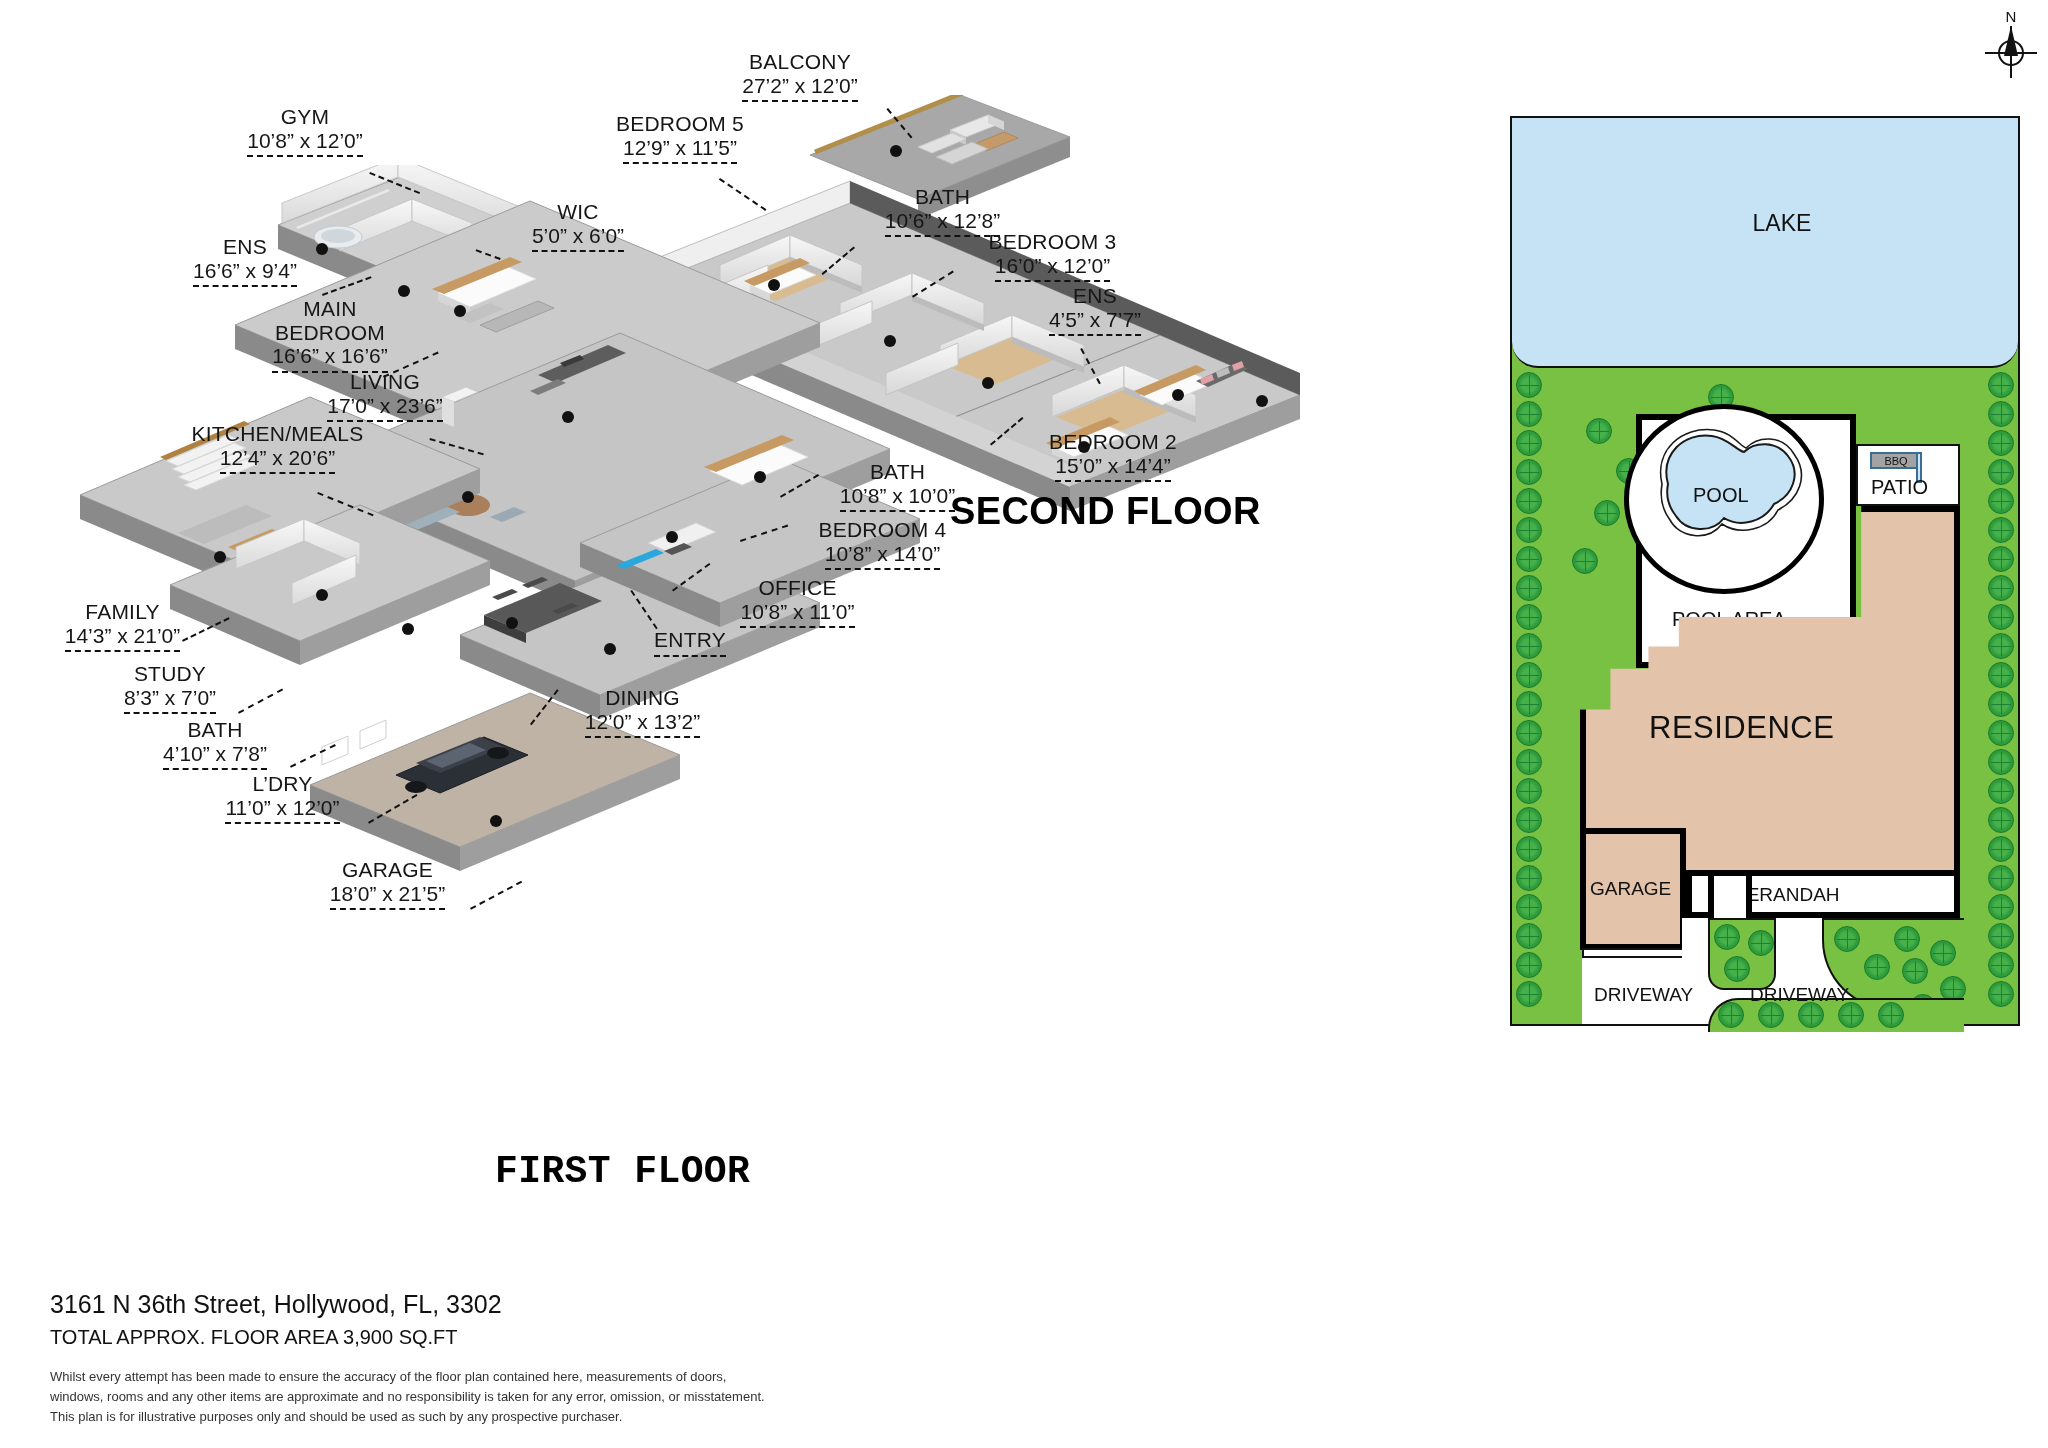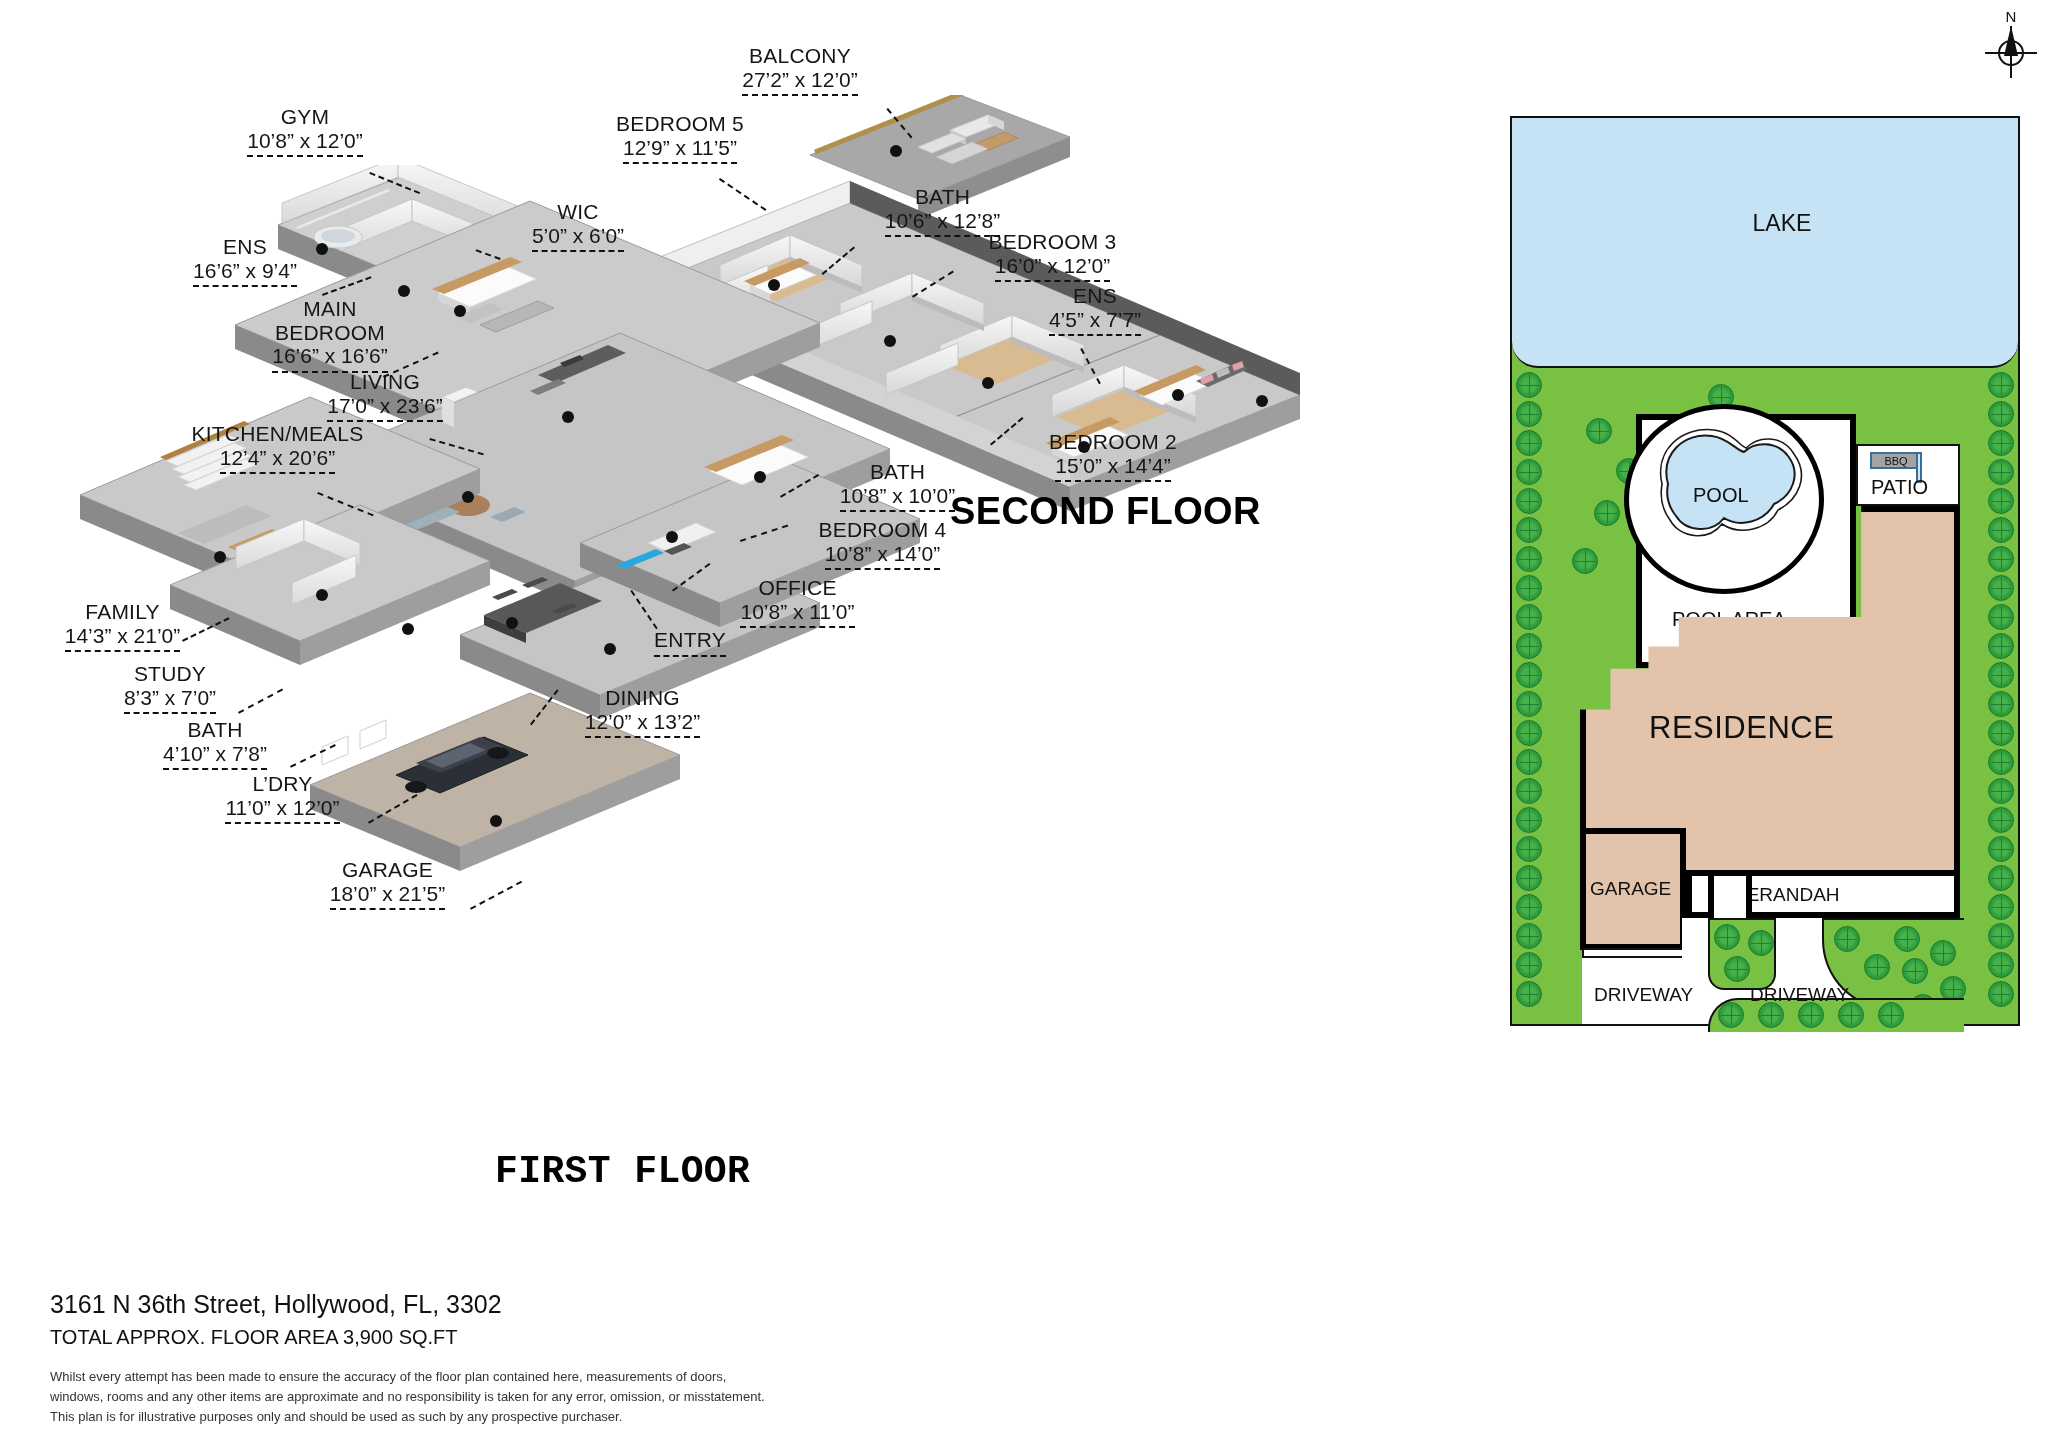--- a/index.html
+++ b/index.html
@@ -402,21 +402,21 @@
 <div class="leader" style="left:780px;top:496px;width:44px;transform:rotate(-30deg);"></div>
 
 <div class="lbl" style="left:518px;top:200px;width:120px;">
   <div class="nm">WIC</div>
   <div class="dim">5’0” x 6’0”</div>
 </div>
 <div class="leader" style="left:500px;top:260px;width:26px;transform:rotate(-160deg);"></div>
 
 <div class="floor-title" style="left:495px;top:1150px;font-family:Liberation Mono, monospace;">FIRST FLOOR</div>
 
-<div class="lbl" style="left:700px;top:44px;width:200px;">
+<div class="lbl" style="left:700px;top:50px;width:200px;">
   <div class="nm">BALCONY</div>
   <div class="dim">27’2” x 12’0”</div>
 </div>
 <div class="leader" style="left:888px;top:108px;width:38px;transform:rotate(50deg);"></div>
 
 <div class="lbl" style="left:580px;top:112px;width:200px;">
   <div class="nm">BEDROOM 5</div>
   <div class="dim">12’9” x 11’5”</div>
 </div>
 <div class="leader" style="left:720px;top:178px;width:56px;transform:rotate(34deg);"></div>

